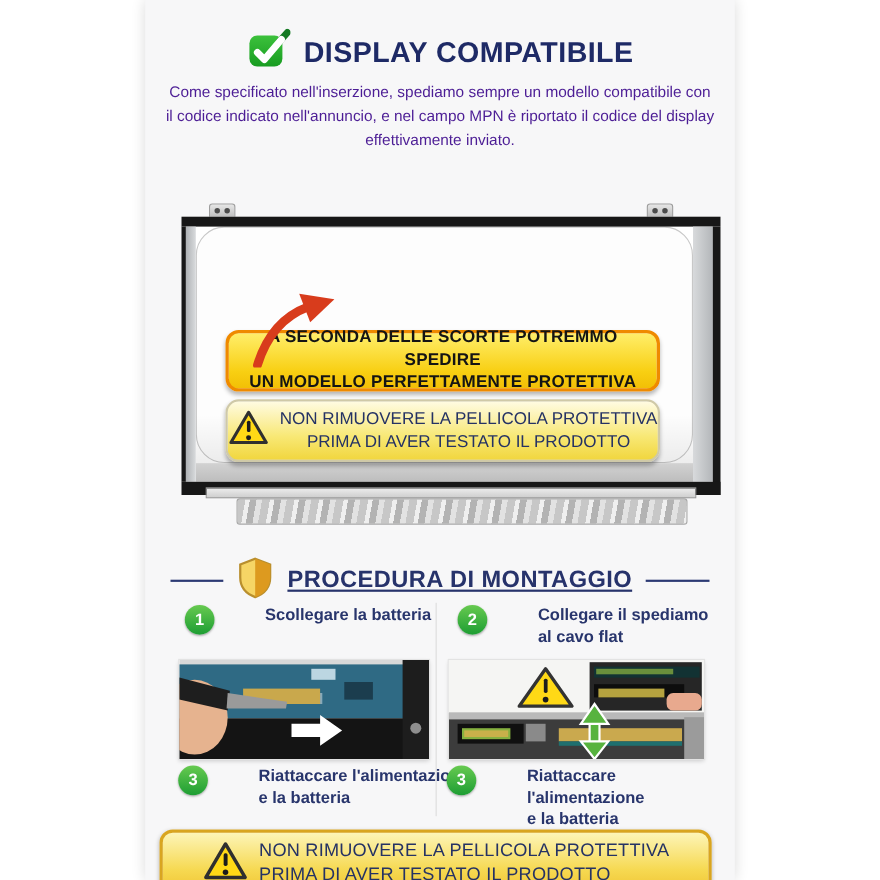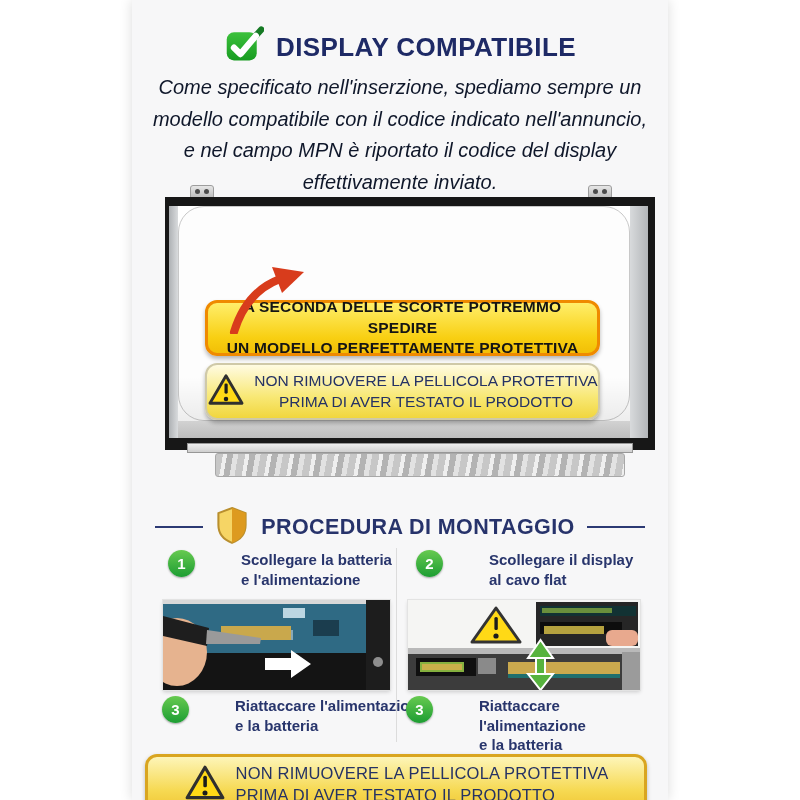--- a/index.html
+++ b/index.html
@@ -8,21 +8,21 @@
   .card { position:absolute; left:132px; top:0; width:536px; height:800px;
     background:#f7f7f8; box-shadow:0 0 12px rgba(0,0,0,.14); overflow:hidden; }
 
   
   .hdr { position:absolute; top:26px; left:0; width:100%; display:flex;
     align-items:center; justify-content:center; gap:12px; }
   .hdr-title { font-size:26px; font-weight:bold; color:#1e2a66; letter-spacing:.4px; }
 
   
   .intro { position:absolute; top:72px; left:18px; width:500px; text-align:center;
-    font-size:20px; line-height:1.58; color:#0f172a;font-style:italic; }
+    font-size:14px; line-height:1.58; color:#4c1d95; }
 
   
   .bracket { position:absolute; top:185px; width:24px; height:13px;
     background:linear-gradient(180deg,#e6e6e6,#bfbfbf); border:1px solid #9d9d9d;
     border-radius:3px 3px 0 0; display:flex; align-items:center; justify-content:center; gap:4px; }
   .bracket i { width:5px; height:5px; background:#4c4c4c; border-radius:50%; display:block; }
   .b-left { left:58px; } .b-right { left:456px; }
 
   .panel { position:absolute; left:33px; top:197px; width:490px; height:253px; background:#ffffff; }
   .p-top { position:absolute; left:0; top:0; width:100%; height:9px; background:#171717; }
@@ -56,21 +56,21 @@
   .note-strong .nt { font-size:15.5px; font-weight:bold; color:#141414; line-height:1.32; letter-spacing:.2px; }
   .note-soft { top:363px; height:57px; border:2px solid #cfc9a8;
     background:linear-gradient(180deg,#fffbe2 0%,#f8e875 60%,#f1d63e 100%); }
   .note-soft .nt, .footer-warn .nt { font-size:15.5px; font-weight:normal; color:#253264; line-height:1.32; }
 
   
   .proc-hdr { position:absolute; top:505px; left:0; width:100%; display:flex;
     align-items:center; justify-content:center; gap:12px; }
   .proc-line { height:2px; background:#2c3a74; }
   .pl-l { width:48px; } .pl-r { width:58px; }
-  .proc-title { font-size:21.5px; font-weight:bold; color:#27336b; letter-spacing:.4px; }
+  .proc-title { font-size:21.5px; font-weight:bold; color:#27336b; letter-spacing:.4px;text-decoration:underline; }
 
   
   .col-divider { position:absolute; left:264px; top:548px; width:1px; height:194px; background:#dcdcdc; }
   .step { position:absolute; display:flex; align-items:flex-start; gap:9px; }
   .badge { width:27px; height:27px; border-radius:50%; flex:0 0 27px;
     background:linear-gradient(180deg,#67ca50,#1d9d33); box-shadow:0 1px 2px rgba(0,0,0,.35);
     color:#fff; font-size:15px; font-weight:bold; display:flex; align-items:center;
     justify-content:center; }
   .step-text { font-size:15px; font-weight:bold; color:#28356c; line-height:1.3;margin-left:37px; }
   .st1 { left:36px; top:550px; } .st2 { left:284px; top:550px; }
@@ -175,28 +175,27 @@
     <span class="proc-title">PROCEDURA DI MONTAGGIO</span>
     <span class="proc-line pl-r"></span>
   </div>
 
   <div class="col-divider"></div>
 
   <div class="step st1">
     <span class="badge">1</span>
     <span class="step-text">
       <span>Scollegare la batteria</span><br>
-      <span>e l'alimentazione</span>
     </span>
   </div>
 
   <div class="step st2">
     <span class="badge">2</span>
     <span class="step-text">
-      <span>Scollegare il display</span><br>
+      <span>Collegare il spediamo</span><br>
       <span>al cavo flat</span>
     </span>
   </div>
 
   <div class="photo photo1">
     <svg width="227" height="90" viewBox="0 0 227 90">
       <rect x="0" y="0" width="227" height="90" fill="#d8d8d8"></rect>
       <rect x="0" y="4" width="227" height="49" fill="#2f6a84"></rect>
       <rect x="120" y="8" width="22" height="10" fill="#bcd6e2"></rect>
       <rect x="150" y="20" width="26" height="16" fill="#1b3d4e"></rect>

